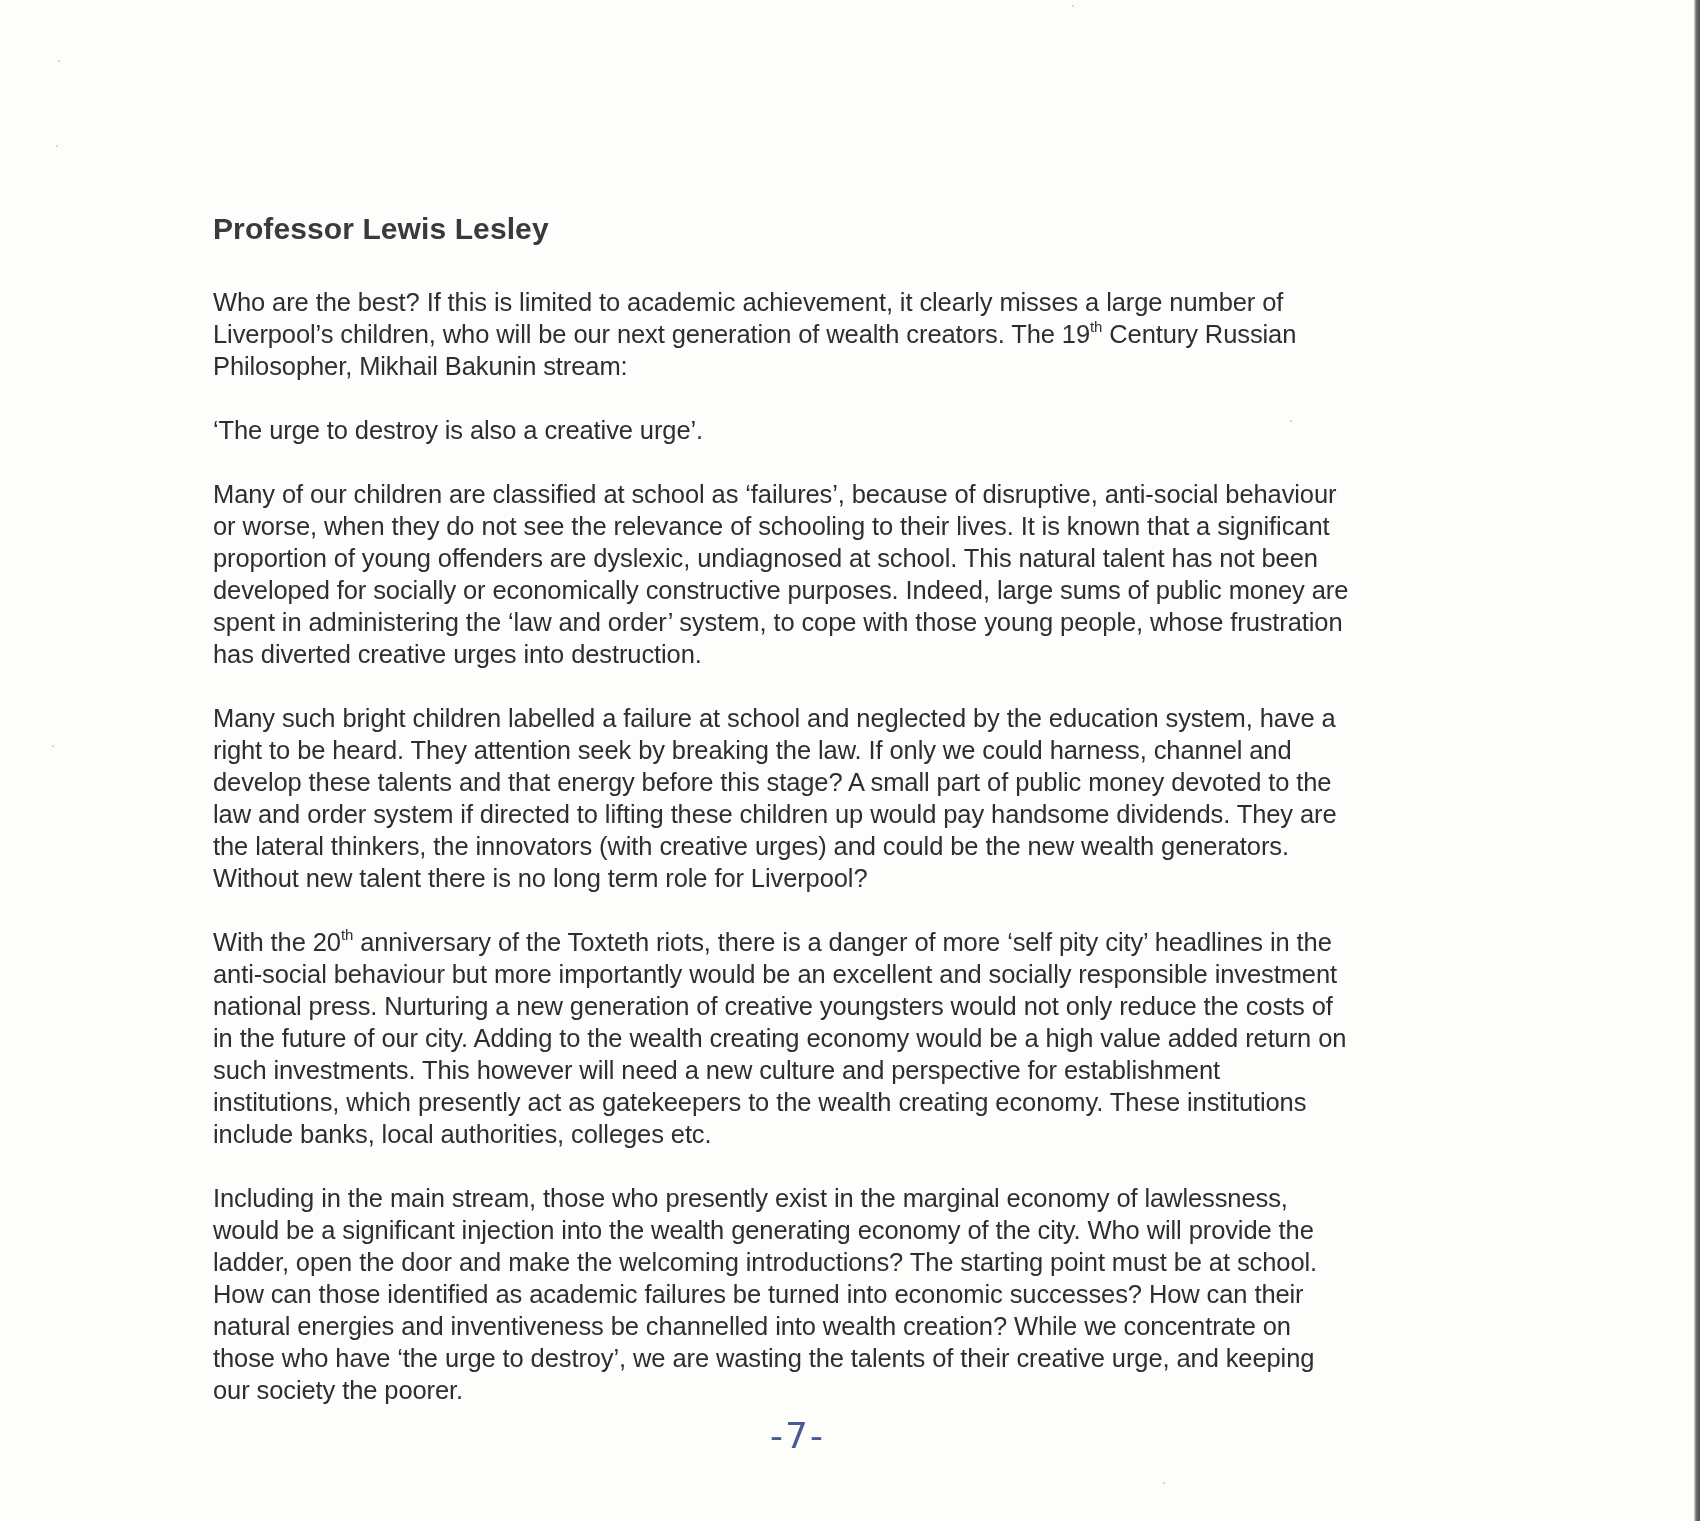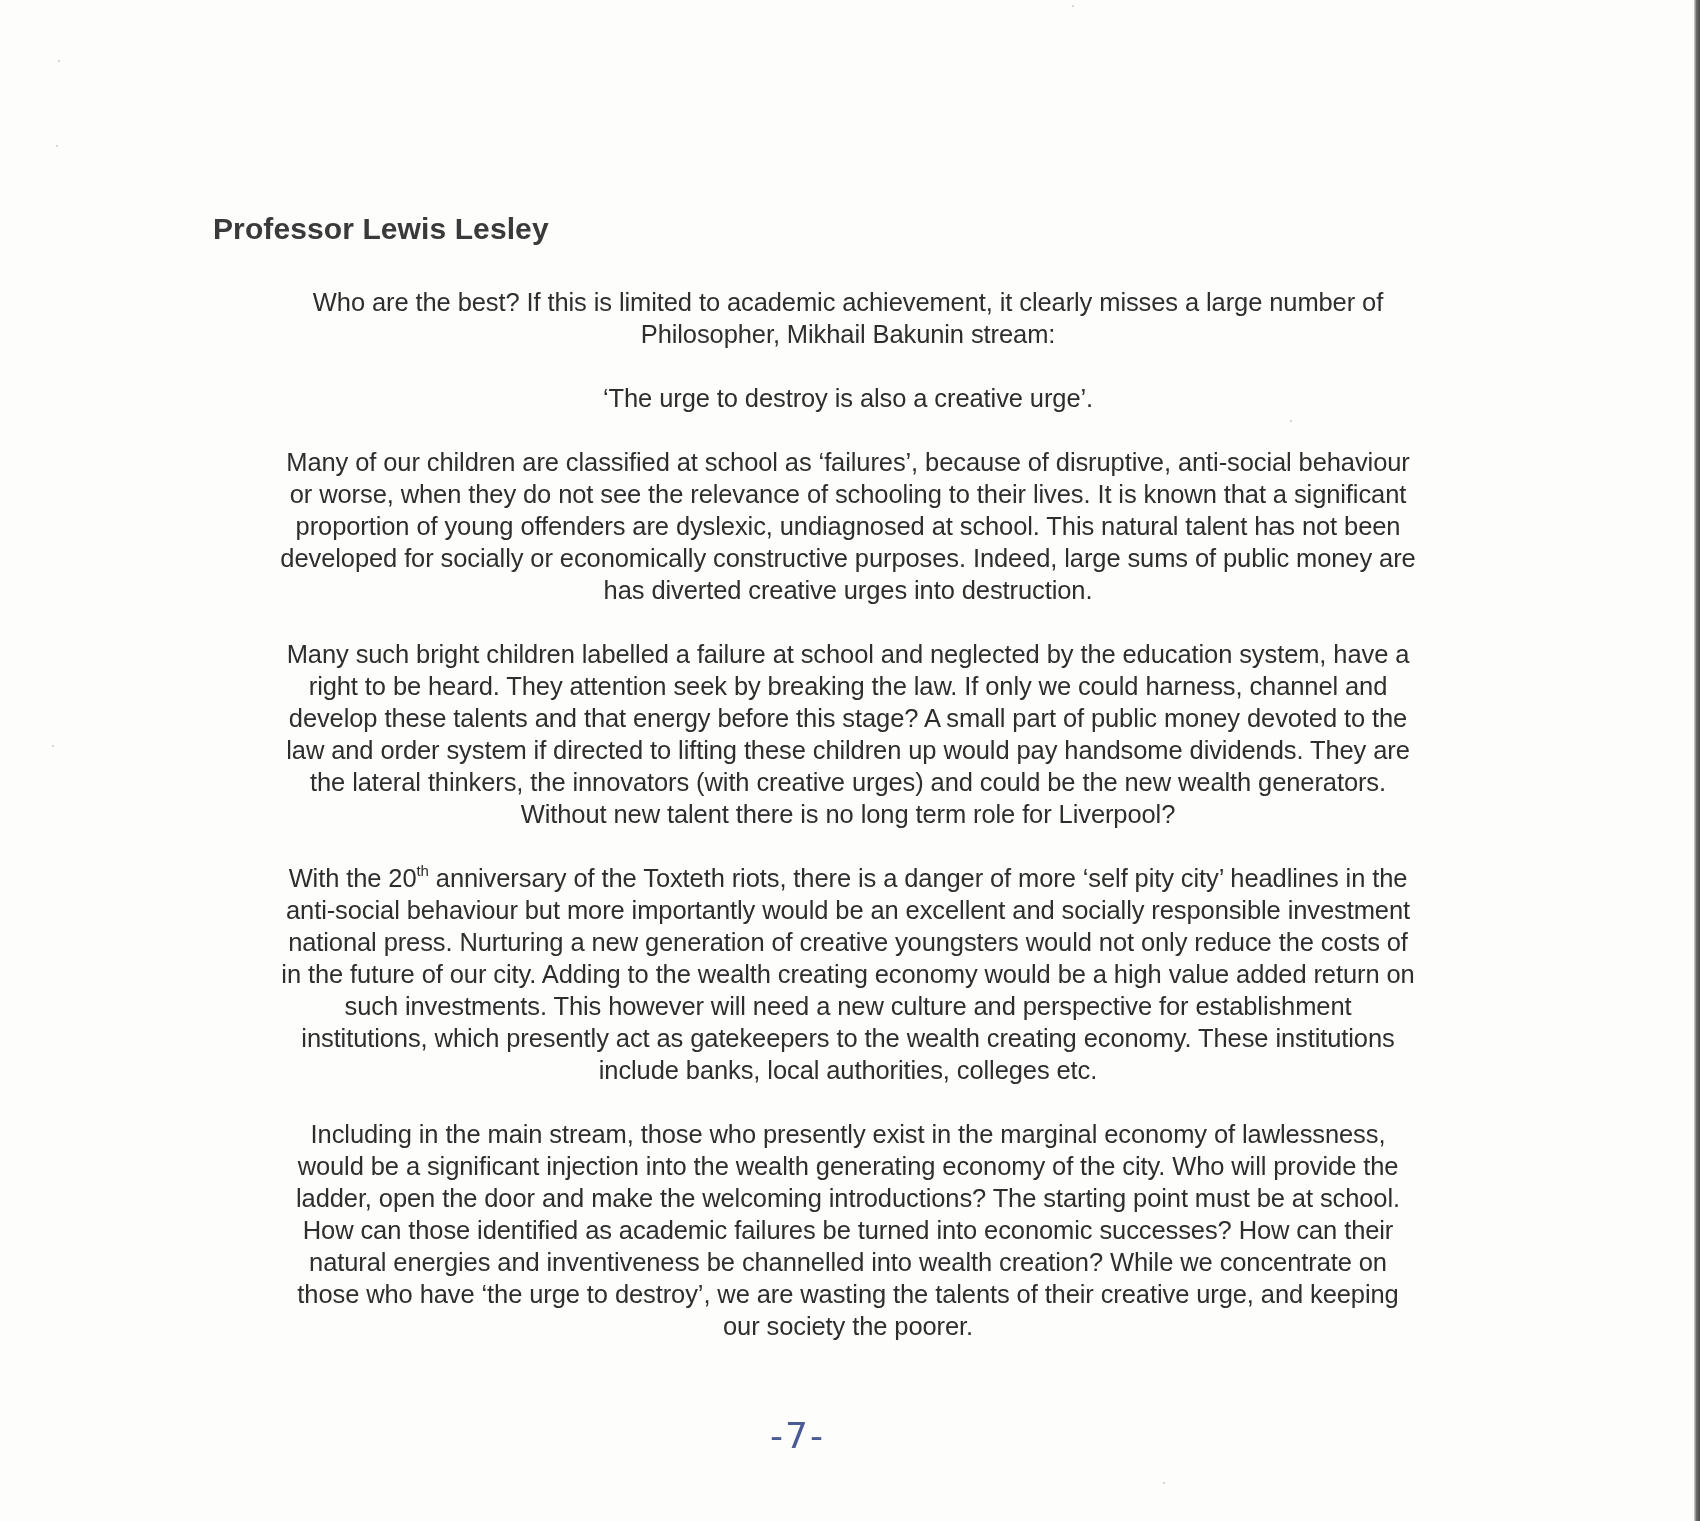--- a/index.html
+++ b/index.html
@@ -19,21 +19,21 @@
     position: absolute; left: 213px; top: 212px; width: 1270px;
   }
   .heading {
     font-size: 30px; font-weight: bold; color: #3a3a3a;
     margin: 0 0 40px 0; letter-spacing: 0.1px;
   }
   .para {
     font-size: 25.5px; line-height: 32px; margin: 0 0 32px 0;
     letter-spacing: -0.1px; color: #2e2e2e;
   }
-  .para .line { display: block; white-space: nowrap; text-align: center; }
+  .para .line { display: block; white-space: nowrap; }
   sup { font-size: 15px; line-height: 0; vertical-align: 11px; }
   .page-number {
     position: absolute; left: 770px; top: 1415px;
     font-family: "DejaVu Sans", sans-serif; font-size: 36px;
     color: #4a5a92; letter-spacing: 2px;
   }
 </style>
 </head>
 <body>
 
@@ -43,30 +43,32 @@
   <div class="speck" style="left:1072px;top:5px"></div>
   <div class="speck" style="left:1290px;top:420px"></div>
   <div class="speck" style="left:52px;top:745px"></div>
   <div class="speck" style="left:1163px;top:1482px"></div>
 
   <div class="content">
     <h1 class="heading">Professor Lewis Lesley</h1>
     <div id="paragraphs">
         <p class="para">
           <span class="line">Who are the best? If this is limited to academic achievement, it clearly misses a large number of</span>
+          <span class="line"><span>Liverpool’s children, who will be our next generation of wealth creators. The 19</span><sup>th</sup><span> Century Russian</span></span>
           <span class="line">Philosopher, Mikhail Bakunin stream:</span>
         </p>
         <p class="para">
           <span class="line">‘The urge to destroy is also a creative urge’.</span>
         </p>
         <p class="para">
           <span class="line">Many of our children are classified at school as ‘failures’, because of disruptive, anti-social behaviour</span>
           <span class="line">or worse, when they do not see the relevance of schooling to their lives. It is known that a significant</span>
           <span class="line">proportion of young offenders are dyslexic, undiagnosed at school. This natural talent has not been</span>
           <span class="line">developed for socially or economically constructive purposes. Indeed, large sums of public money are</span>
+          <span class="line">spent in administering the ‘law and order’ system, to cope with those young people, whose frustration</span>
           <span class="line">has diverted creative urges into destruction.</span>
         </p>
         <p class="para">
           <span class="line">Many such bright children labelled a failure at school and neglected by the education system, have a</span>
           <span class="line">right to be heard. They attention seek by breaking the law. If only we could harness, channel and</span>
           <span class="line">develop these talents and that energy before this stage? A small part of public money devoted to the</span>
           <span class="line">law and order system if directed to lifting these children up would pay handsome dividends. They are</span>
           <span class="line">the lateral thinkers, the innovators (with creative urges) and could be the new wealth generators.</span>
           <span class="line">Without new talent there is no long term role for Liverpool?</span>
         </p>

